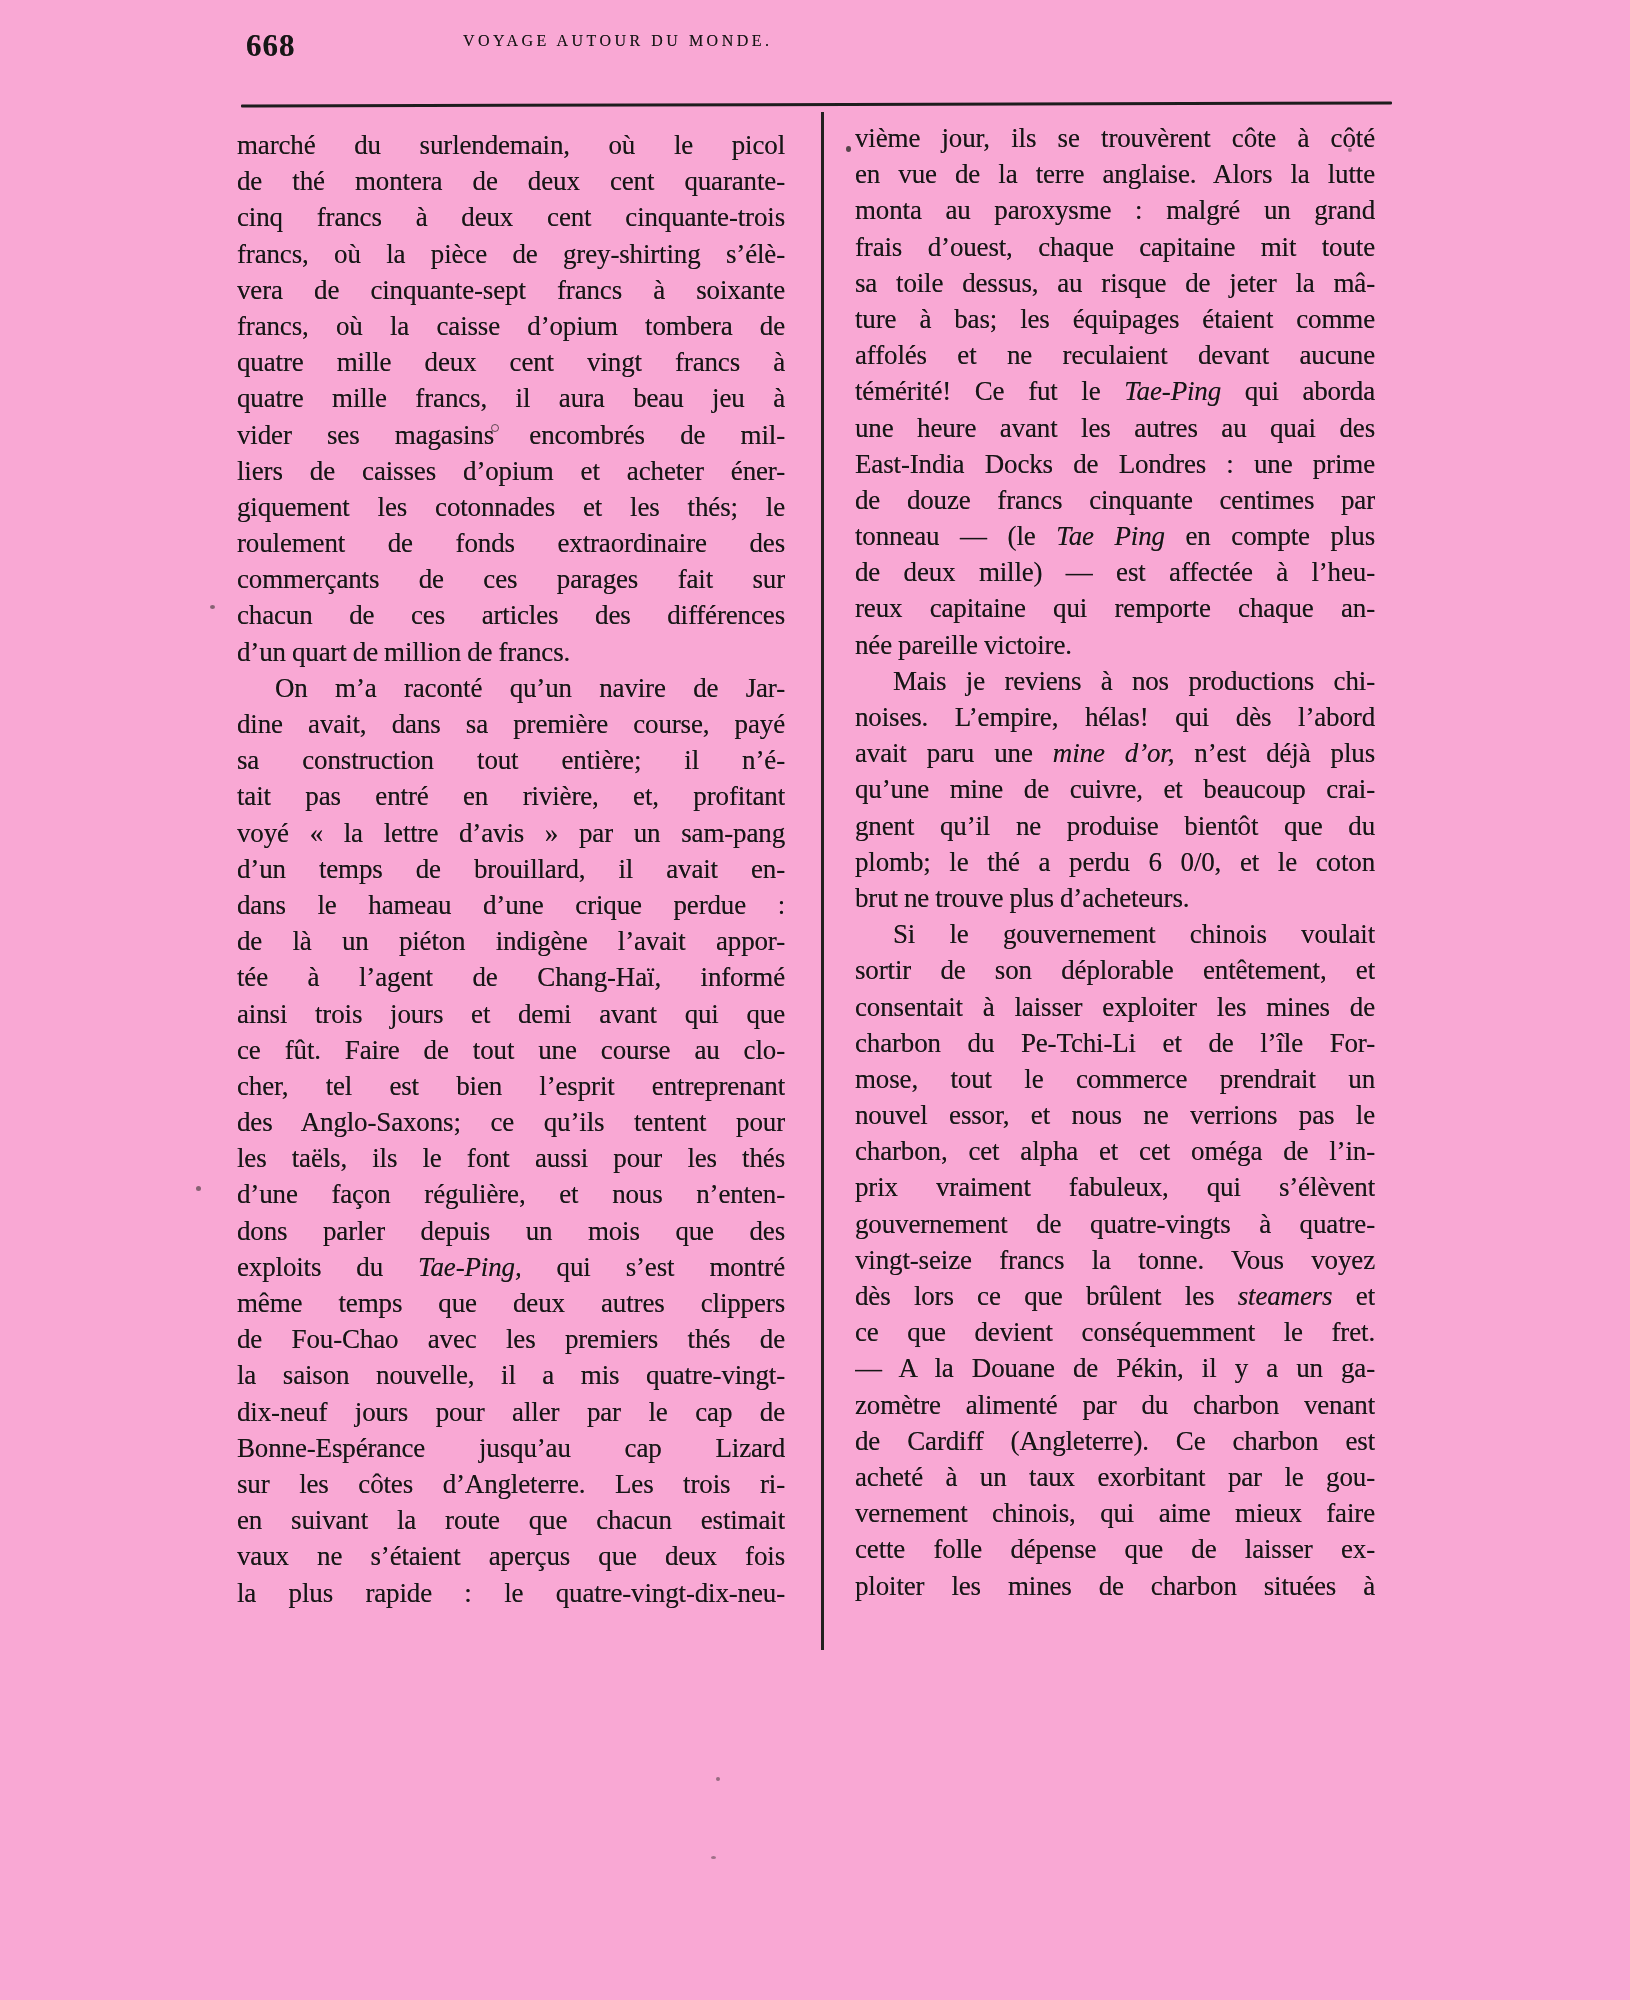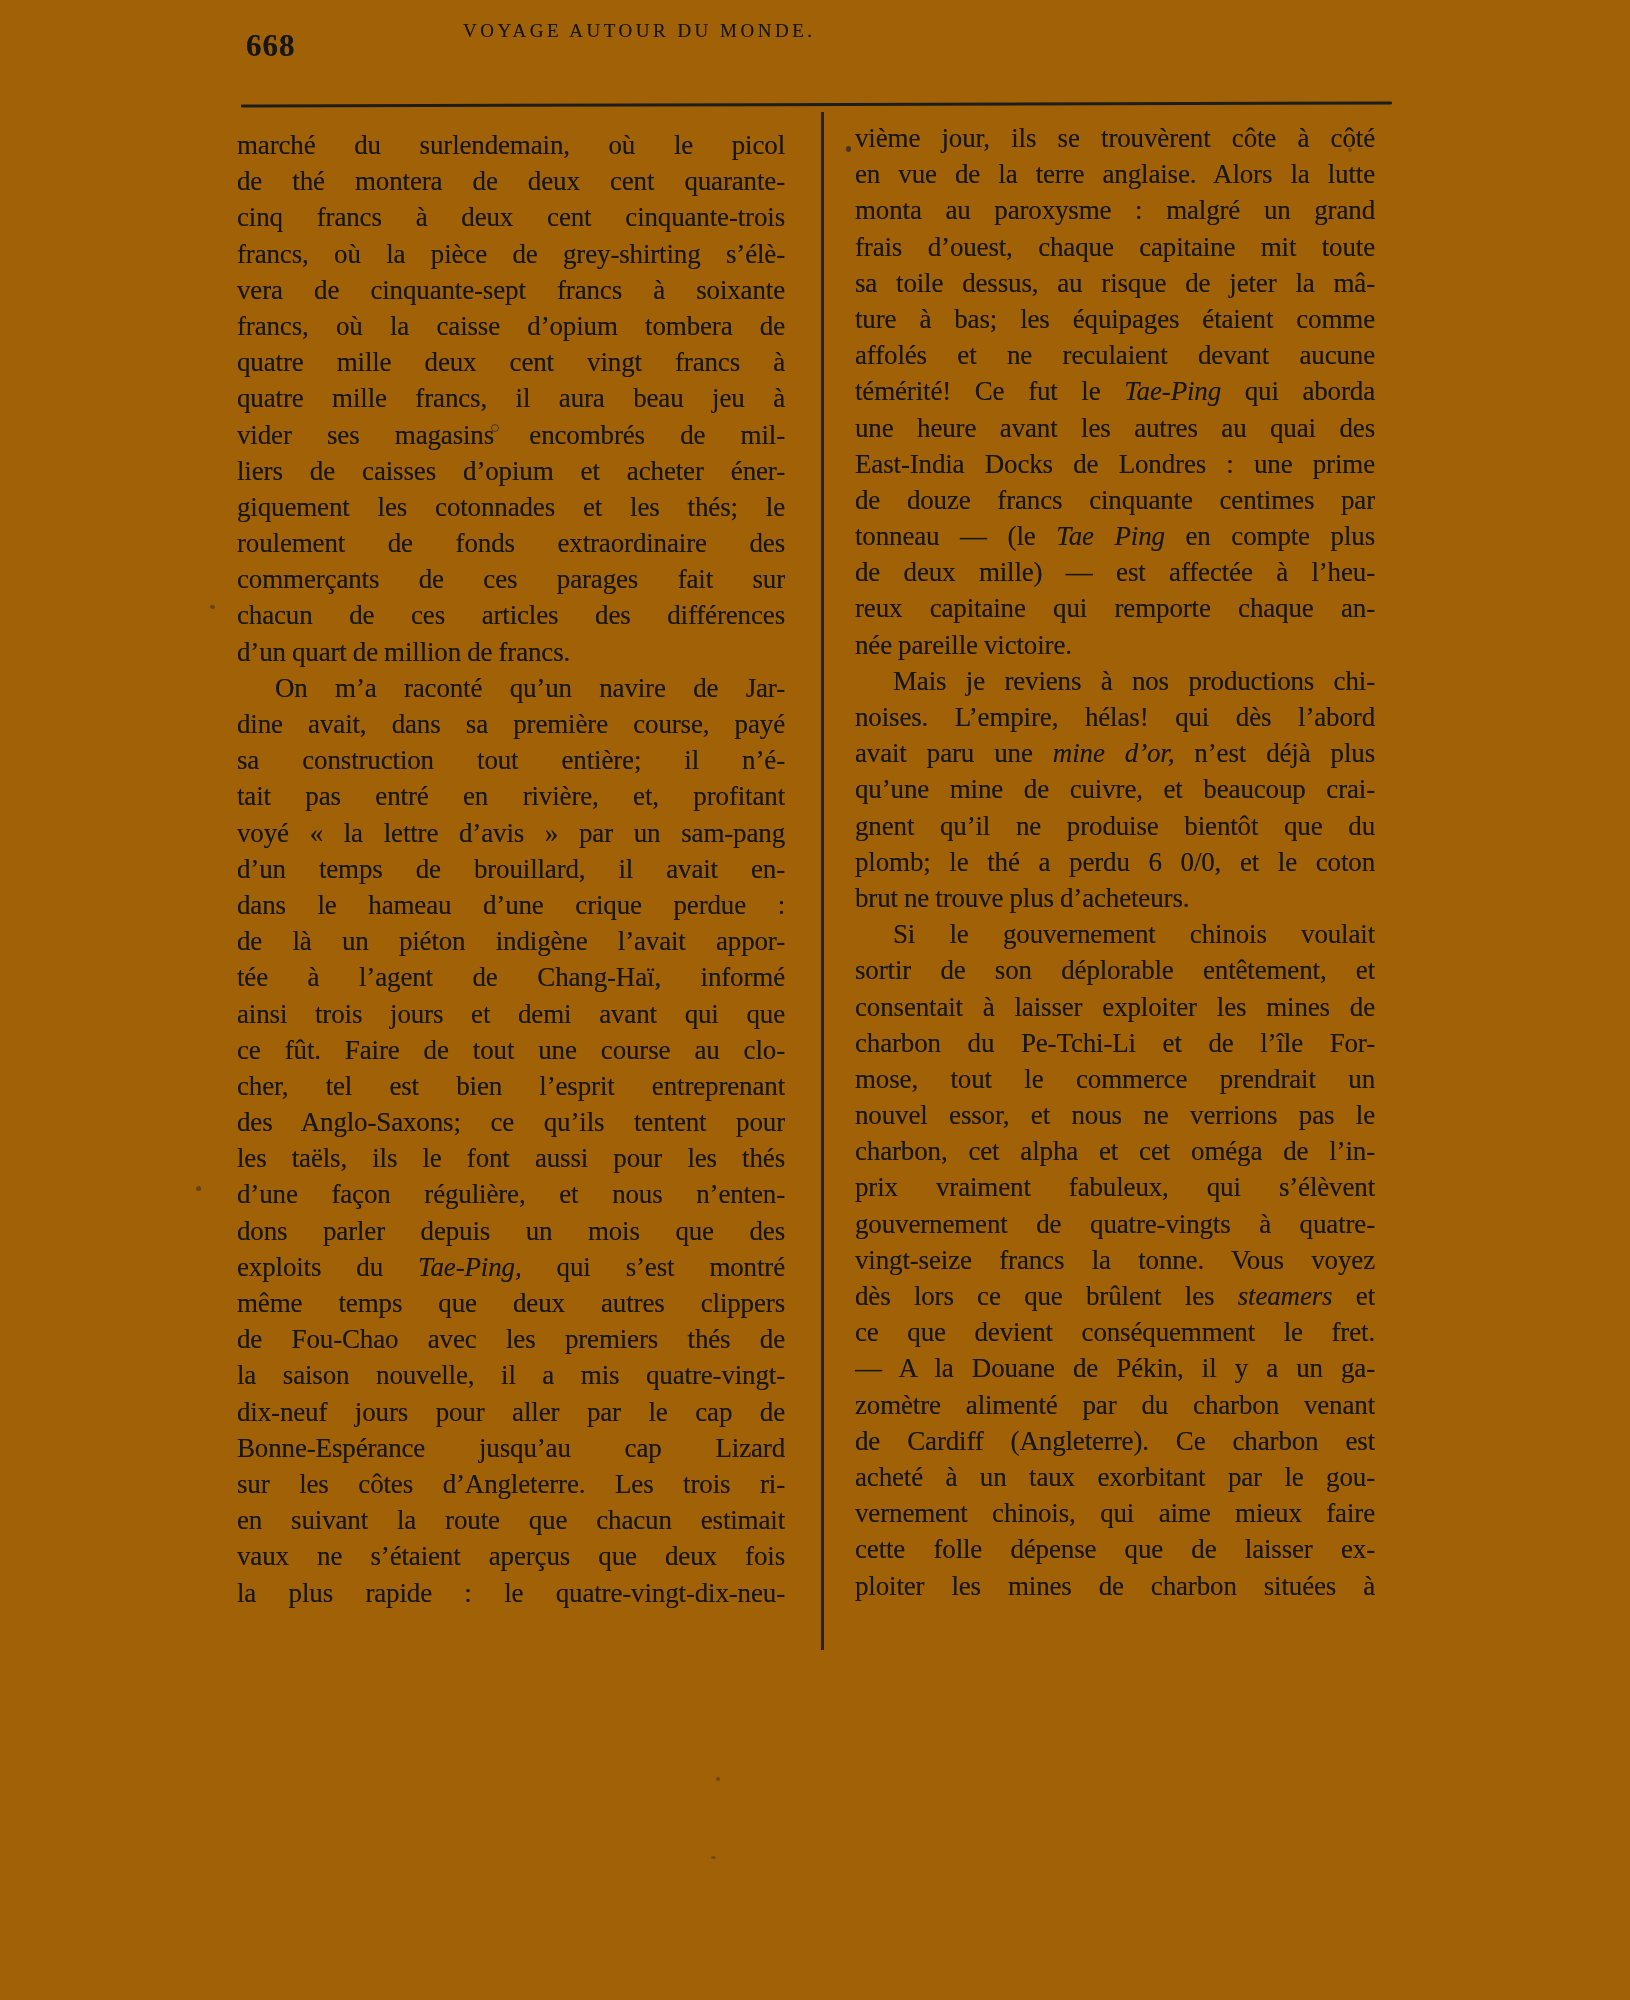--- a/index.html
+++ b/index.html
@@ -4,41 +4,41 @@
 <style>
   html, body {
     margin: 0;
     padding: 0;
     background: #ffffff;
   }
   #page {
     position: relative;
     width: 1630px;
     height: 2000px;
-    background: #a16207;
+    background: #f9a8d4;
     overflow: hidden;
     font-family: "Liberation Serif", "DejaVu Serif", serif;
     color: #161616;
   }
   .ink {
     text-shadow: 0 0 0.6px rgba(25,25,25,0.55);
   }
   #page-number {
     position: absolute;
     left: 246px;
     top: 28px;
     font-size: 31px;
     font-weight: 700;
     letter-spacing: 1px;
   }
   #running-title {
     position: absolute;
     left: 463px;
-    top: 20px;
-    font-size: 19px;
+    top: 32px;
+    font-size: 16px;
     font-weight: 400;
     letter-spacing: 3.5px;
     white-space: nowrap;
   }
   #header-rule {
     position: absolute;
     left: 241px;
     top: 103px;
     width: 1151px;
     height: 3px;

